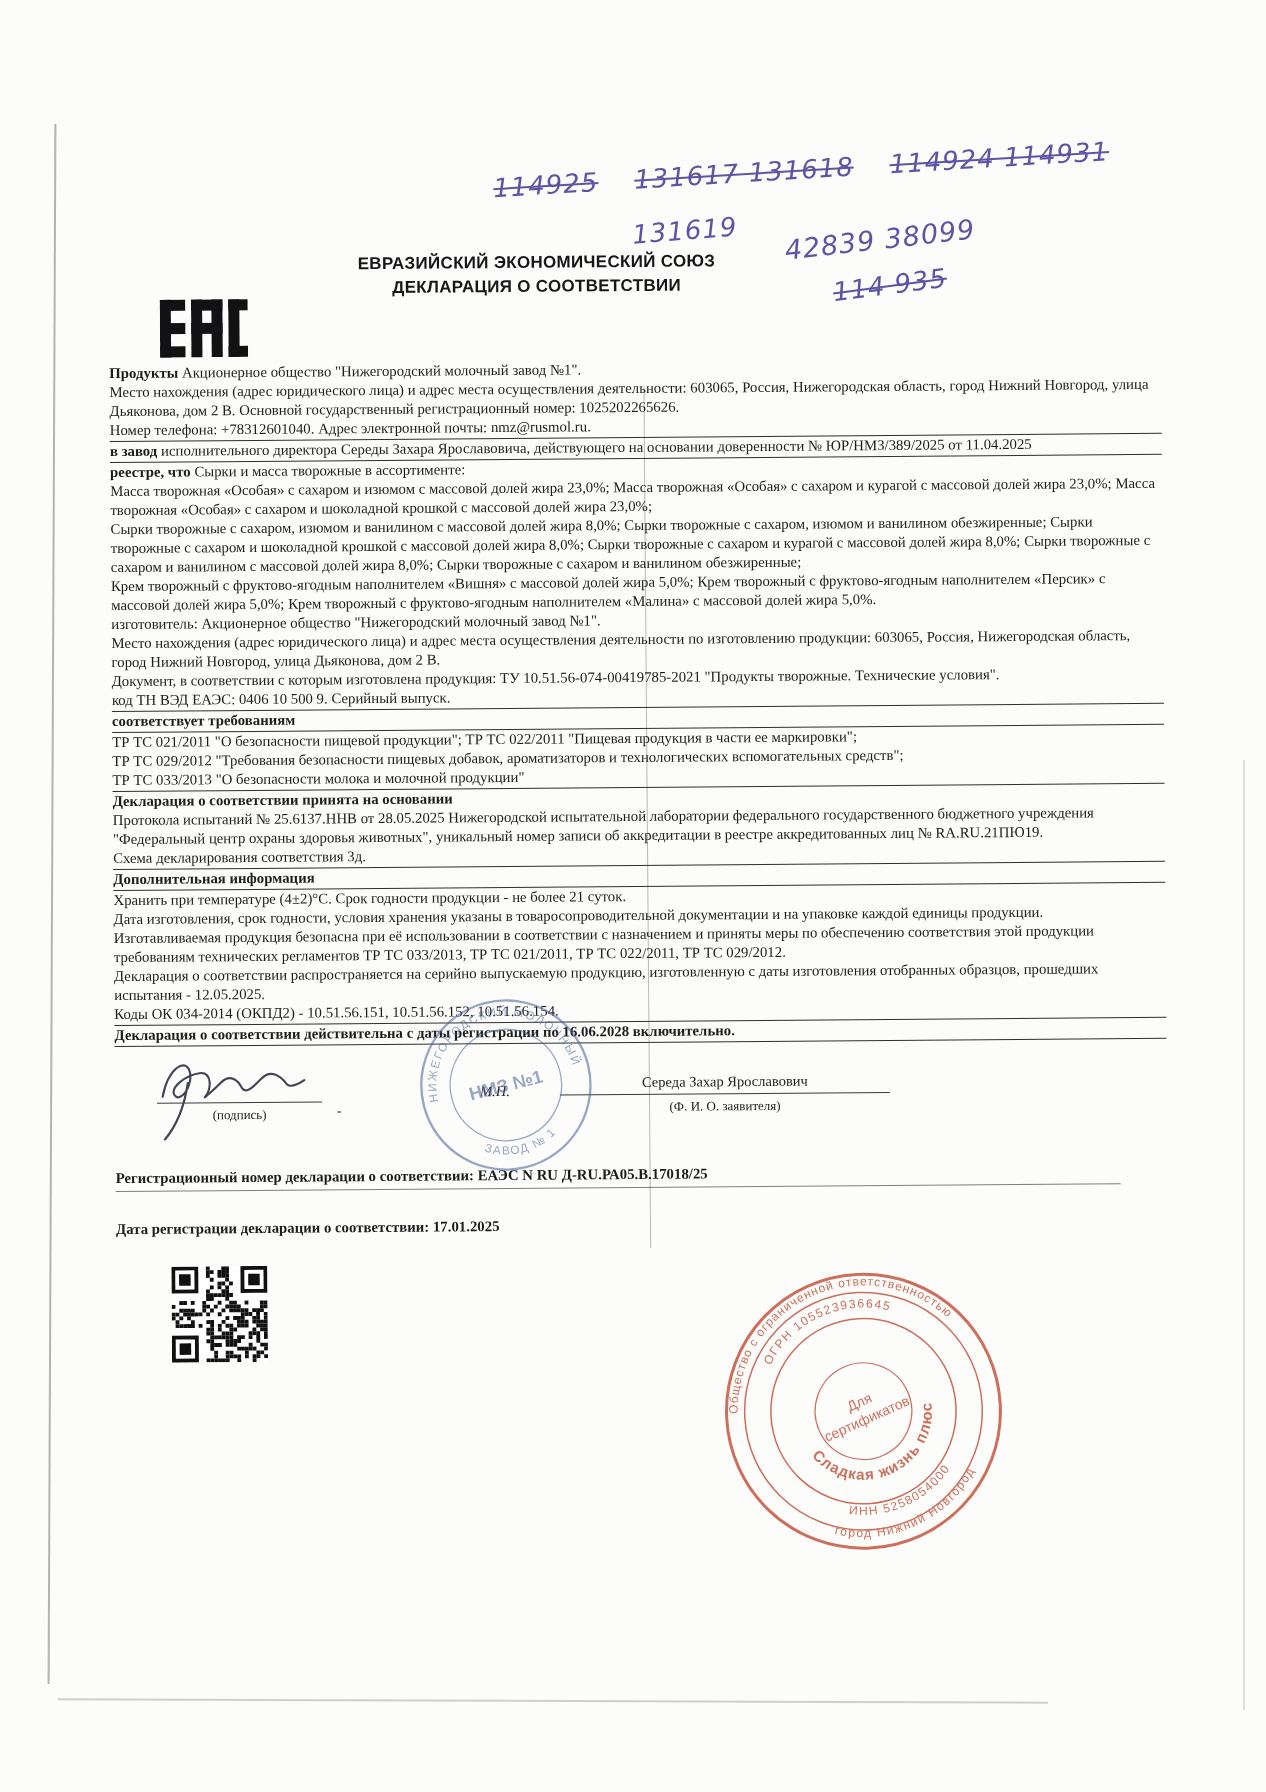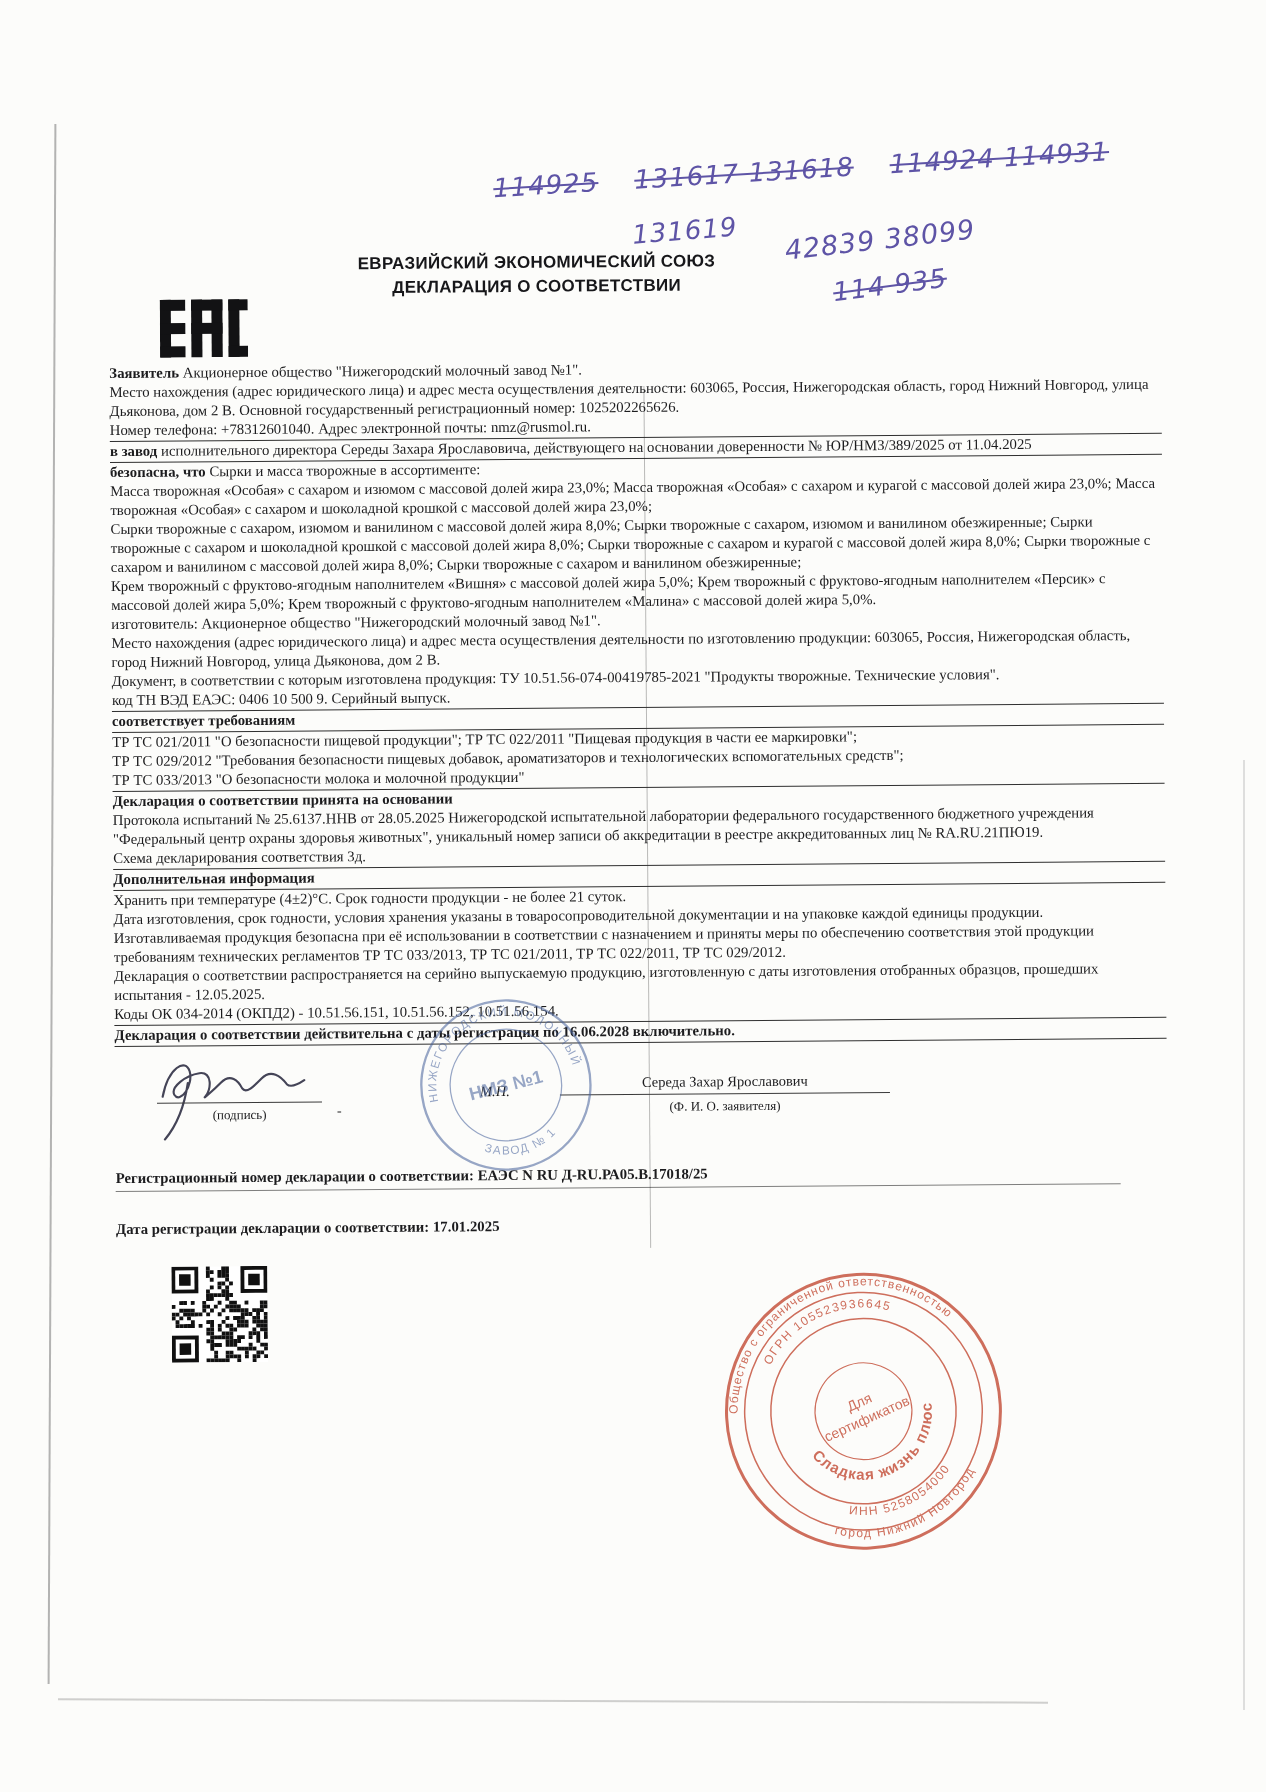--- a/index.html
+++ b/index.html
@@ -101,25 +101,25 @@
           <rect x="37" y="0" width="37" height="13"></rect>
           <rect x="37" y="27.5" width="37" height="13"></rect>
         <rect x="81" y="0" width="13" height="68"></rect>
           <rect x="81" y="0" width="23" height="13"></rect>
           <rect x="81" y="55" width="23" height="13"></rect>
       </g>
     </svg>
   </div>
 
   <div class="body-text">
-    <p class="para"><b>Заявитель </b><span>Акционерное общество "Нижегородский молочный завод №1".</span></p>
+    <p class="para"><b>Продукты </b><span>Акционерное общество "Нижегородский молочный завод №1".</span></p>
     <p class="para"><b></b><span>Место нахождения (адрес юридического лица) и адрес места осуществления деятельности: 603065, Россия, Нижегородская область, город Нижний Новгород, улица Дьяконова, дом 2 В. Основной государственный регистрационный номер: 1025202265626.</span></p>
     <p class="para rule"><b></b><span>Номер телефона: +78312601040. Адрес электронной почты: nmz@rusmol.ru.</span></p>
     <p class="para rule"><b>в завод </b><span>исполнительного директора Середы Захара Ярославовича, действующего на основании доверенности № ЮР/НМЗ/389/2025 от 11.04.2025</span></p>
-    <p class="para"><b>безопасна, что </b><span>Сырки и масса творожные в ассортименте:</span></p>
+    <p class="para"><b>реестре, что </b><span>Сырки и масса творожные в ассортименте:</span></p>
     <p class="para"><b></b><span>Масса творожная «Особая» с сахаром и изюмом с массовой долей жира 23,0%; Масса творожная «Особая» с сахаром и курагой с массовой долей жира 23,0%; Масса творожная «Особая» с сахаром и шоколадной крошкой с массовой долей жира 23,0%;</span></p>
     <p class="para"><b></b><span>Сырки творожные с сахаром, изюмом и ванилином с массовой долей жира 8,0%; Сырки творожные с сахаром, изюмом и ванилином обезжиренные; Сырки творожные с сахаром и шоколадной крошкой с массовой долей жира 8,0%; Сырки творожные с сахаром и курагой с массовой долей жира 8,0%; Сырки творожные с сахаром и ванилином с массовой долей жира 8,0%; Сырки творожные с сахаром и ванилином обезжиренные;</span></p>
     <p class="para"><b></b><span>Крем творожный с фруктово-ягодным наполнителем «Вишня» с массовой долей жира 5,0%; Крем творожный с фруктово-ягодным наполнителем «Персик» с массовой долей жира 5,0%; Крем творожный с фруктово-ягодным наполнителем «Малина» с массовой долей жира 5,0%.</span></p>
     <p class="para"><b></b><span>изготовитель: Акционерное общество "Нижегородский молочный завод №1".</span></p>
     <p class="para"><b></b><span>Место нахождения (адрес юридического лица) и адрес места осуществления деятельности по изготовлению продукции: 603065, Россия, Нижегородская область, город Нижний Новгород, улица Дьяконова, дом 2 В.</span></p>
     <p class="para"><b></b><span>Документ, в соответствии с которым изготовлена продукция: ТУ 10.51.56-074-00419785-2021 "Продукты творожные. Технические условия".</span></p>
     <p class="para rule"><b></b><span>код ТН ВЭД ЕАЭС: 0406 10 500 9. Серийный выпуск.</span></p>
     <p class="para rule"><b>соответствует требованиям</b><span></span></p>
     <p class="para"><b></b><span>ТР ТС 021/2011 "О безопасности пищевой продукции"; ТР ТС 022/2011 "Пищевая продукция в части ее маркировки";</span></p>
     <p class="para"><b></b><span>ТР ТС 029/2012 "Требования безопасности пищевых добавок, ароматизаторов и технологических вспомогательных средств";</span></p>

